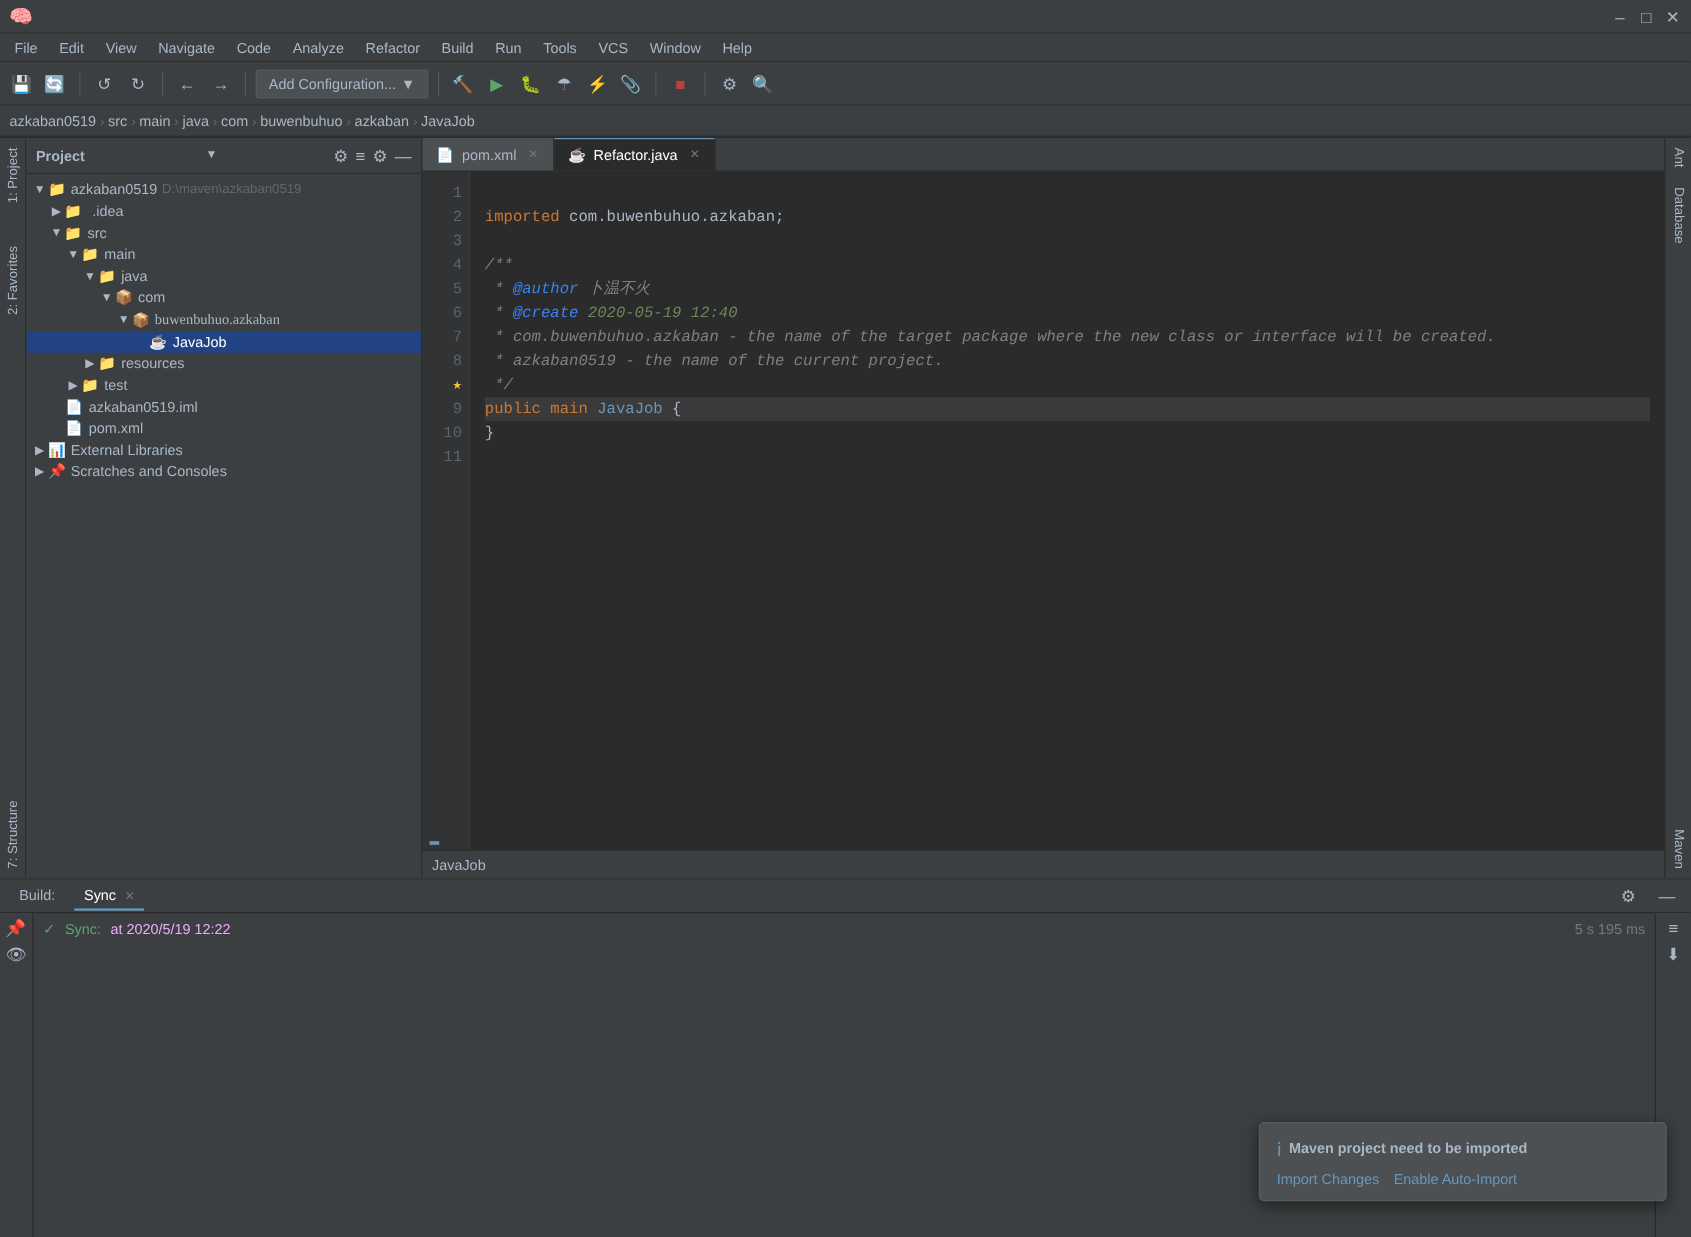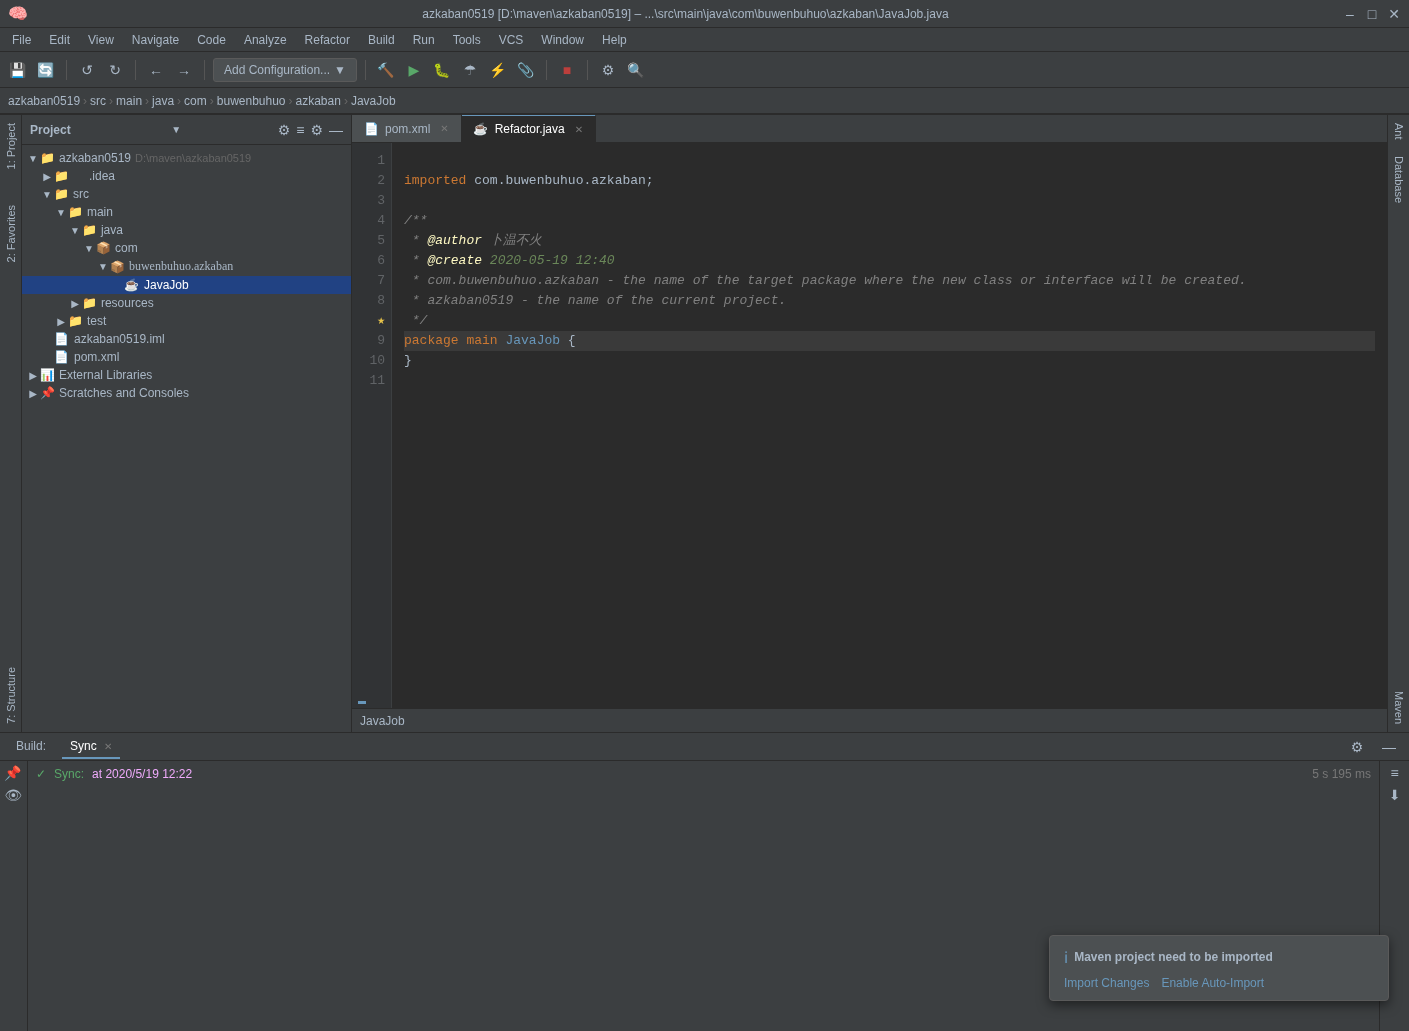--- a/index.html
+++ b/index.html
@@ -63,21 +63,21 @@
     #editor-area { flex: 1; background: #2b2b2b; overflow: hidden; display: flex; flex-direction: column; position: relative; }
     #editor-content { flex: 1; overflow: auto; display: flex; }
     #line-numbers { background: #313335; width: 40px; text-align: right; padding: 8px 6px; color: #606366; font-family: 'Courier New', monospace; font-size: 13px; line-height: 20px; user-select: none; border-right: 1px solid #3c3f41; }
     #code-content { flex: 1; padding: 8px 12px; font-family: 'Courier New', monospace; font-size: 13px; line-height: 20px; white-space: pre; color: #a9b7c6; background: #2b2b2b; }
     #editor-footer { height: 24px; background: #3c3f41; border-top: 1px solid #2b2b2b; display: flex; align-items: center; padding: 0 8px; font-size: 12px; color: #a9b7c6; }
 
     
     .kw { color: #cc7832; }
     .class-name-ref { color: #6897bb; }
     .comment { color: #808080; font-style: italic; }
-    .annotation { color: #fef9c3; }
+    .annotation { color: #3b82f6; }
     .string { color: #6a8759; }
 
     
     #left-side-tabs { width: 22px; background: #3c3f41; border-right: 1px solid #2b2b2b; display: flex; flex-direction: column; align-items: center; }
     .side-tab-item { writing-mode: vertical-lr; transform: rotate(180deg); font-size: 11px; color: #a9b7c6; padding: 8px 2px; cursor: pointer; white-space: nowrap; }
 
     #right-side-tabs { width: 22px; background: #3c3f41; border-left: 1px solid #2b2b2b; display: flex; flex-direction: column; align-items: center; }
     .right-side-tab { writing-mode: vertical-lr; font-size: 11px; color: #a9b7c6; padding: 8px 2px; cursor: pointer; white-space: nowrap; }
 
     
@@ -109,21 +109,20 @@
     .sync-ok { color: #59a869; }
     .sync-time { color: #f0abfc; }
   </style>
 </head>
 <body>
 
 <div id="title-bar">
   <div id="title-bar-left">
     <span style="font-size:16px;">🧠</span>
   </div>
-  <div id="title-bar-center">azkaban0519 [D:\maven\azkaban0519] – ...\src\main\java\com\buwenbuhuo\azkaban\JavaJob.java</div>
   <div id="title-bar-right">
     <span class="title-btn">‒</span>
     <span class="title-btn">□</span>
     <span class="title-btn">✕</span>
   </div>
 </div>
 
 <div id="menu-bar">
   <span class="menu-item">File</span>
   <span class="menu-item">Edit</span>
@@ -216,21 +215,21 @@
           <span class="tree-arrow">▼</span>
           <span class="icon-src">📁</span>
           <span class="tree-label" style="margin-left:4px;">azkaban0519</span>
           <span style="color:#666; font-size:11px; margin-left:4px;">D:\maven\azkaban0519</span>
         </div>
 
         <div class="tree-item">
           <span class="tree-indent" style="width:18px;"></span>
           <span class="tree-arrow">▶</span>
           <span class="icon-folder">📁</span>
-          <span class="tree-label" style="margin-left:20px;">.idea</span>
+          <span class="tree-label" style="margin-left:8px;">.idea</span>
         </div>
 
         <div class="tree-item">
           <span class="tree-indent" style="width:18px;"></span>
           <span class="tree-arrow">▼</span>
           <span class="icon-src">📁</span>
           <span class="tree-label" style="margin-left:4px;">src</span>
         </div>
 
         <div class="tree-item">
@@ -347,21 +346,21 @@
 
           <div id="code-content">
 <span class="kw">imported</span> com.buwenbuhuo.azkaban;
 
 <span class="comment">/**</span>
 <span class="comment"> * <span class="annotation">@author</span> 卜温不火</span>
 <span class="comment"> * <span class="annotation">@create</span> <span class="string">2020-05-19 12:40</span></span>
 <span class="comment"> * com.buwenbuhuo.azkaban - the name of the target package where the new class or interface will be created.</span>
 <span class="comment"> * azkaban0519 - the name of the current project.</span>
 <span class="comment"> */</span>
-<span style="background:#3a3a3a; display:inline-block; width:100%;"><span class="kw">package</span> <span class="kw">main</span> <span class="class-name-ref">JavaJob</span> {</span>
+<span style="background:#3a3a3a; display:inline-block; width:100%;"><span class="kw">public</span> <span class="kw">main</span> <span class="class-name-ref">JavaJob</span> {</span>
 }
 
 </div>
         </div>
 
         <div style="width:14px; background:#3c3f41; border-left:1px solid #333; position:relative;">
 
           <div class="stripe-mark" style="bottom:4px; background:#6897bb;"></div>
         </div>
       </div>

